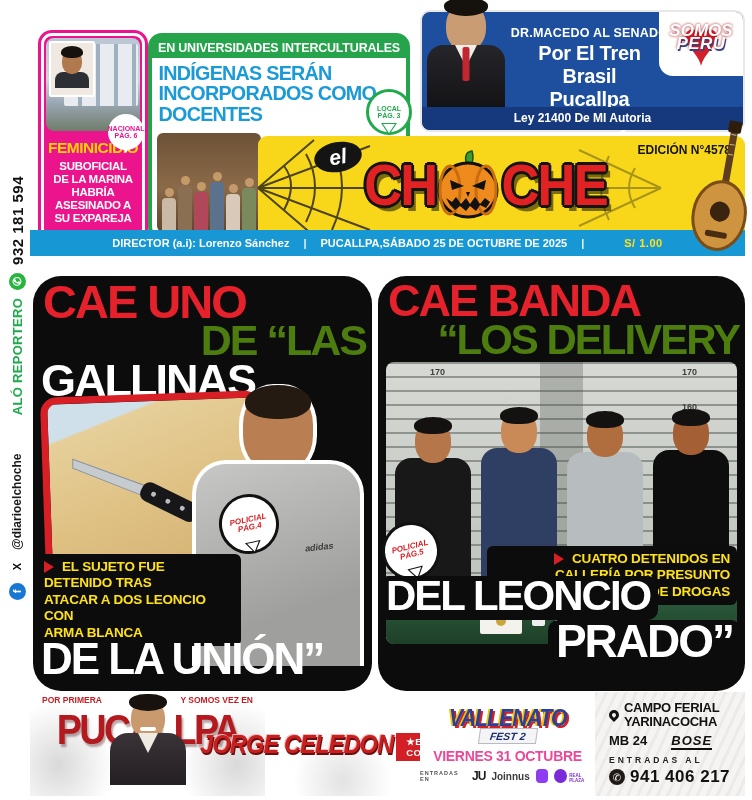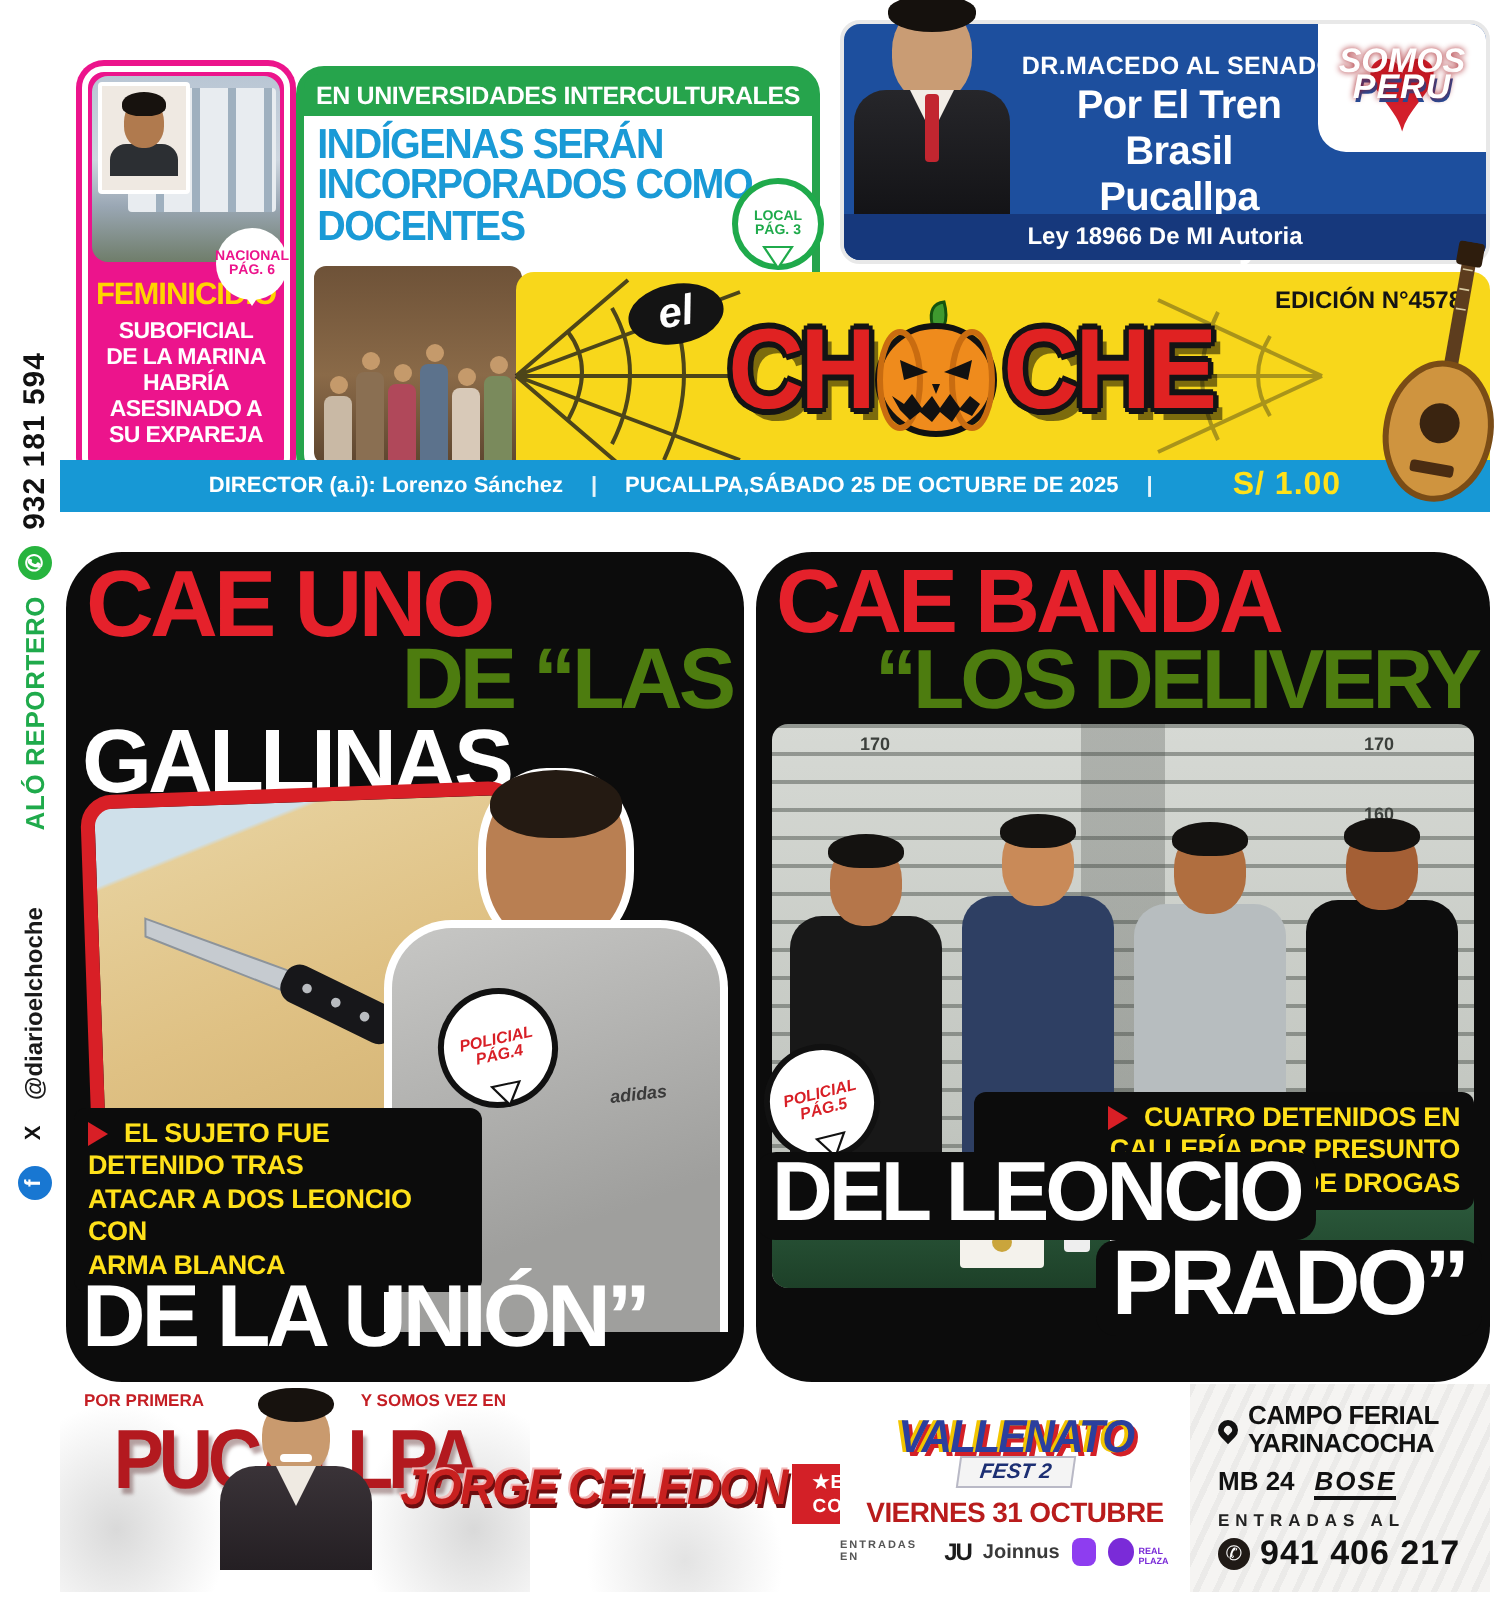--- a/index.html
+++ b/index.html
@@ -108,21 +108,21 @@
         text-shadow:3px 0 0 #141414,-3px 0 0 #141414,0 3px 0 #141414,0 -3px 0 #141414,
         2px 2px 0 #141414,-2px 2px 0 #141414,2px -2px 0 #141414,-2px -2px 0 #141414,5px 6px 0 rgba(0,0,0,.5);}
   .mast-ed{position:absolute;right:14px;top:7px;font-weight:800;font-size:12px;color:#141414;z-index:4;}
   .guitar{position:absolute;right:-8px;top:-16px;z-index:5;transform:rotate(10deg);}
 
   
   .datebar{position:absolute;left:30px;top:230px;width:715px;height:26px;background:#1798d5;
         display:flex;align-items:center;justify-content:center;gap:14px;color:#fff;}
   .db-t{font-weight:800;font-size:11px;}
   .db-sep{font-weight:800;font-size:11px;opacity:.9;}
-  .db-price{font-weight:900;font-size:16px;color:#ffe11a;margin-left:26px;letter-spacing:.5px;}
+  .db-price{font-weight:900;font-size:11px;color:#ffe11a;margin-left:26px;letter-spacing:.5px;}
 
   
   .card{position:absolute;background:#0c0c0c;border-radius:28px;overflow:hidden;}
   .card-l{left:33px;top:276px;width:339px;height:415px;}
   .card-r{left:378px;top:276px;width:367px;height:415px;}
   .hl{position:absolute;font-weight:900;line-height:.95;letter-spacing:-2px;white-space:nowrap;}
   .hl-red{color:#e5212b;}
   .hl-yel{color:#4d7c0f;}
   .hl-wht{color:#ffffff;}
 
@@ -202,36 +202,36 @@
   .ad2 .n1,.ad2 .n2{font-weight:900;font-style:italic;font-size:25px;letter-spacing:-1px;color:#c8201f;
       line-height:.92;text-shadow:1px 2px 0 #6d0d0f,-1px -1px 0 #f2b9b9;transform:scaleX(.95);}
   .ad2 .tag{margin-top:6px;background:#d32027;color:#fff;font-weight:900;font-size:9.5px;
       padding:3px 10px;letter-spacing:.5px;}
   .ad3{position:relative;width:175px;flex:0 0 auto;display:flex;flex-direction:column;align-items:center;
       justify-content:center;background:#fff;}
   .ad3 .vn{font-weight:900;font-style:italic;font-size:23px;letter-spacing:-1px;color:#2b3f9e;
       text-shadow:-2px 0 0 #f2c500,2px 2px 0 #d32027;transform:scaleX(.92);}
   .ad3 .f2{margin-top:-4px;background:#f4f4f4;border:1px solid #b9b9c6;color:#1c2f73;font-weight:900;
       font-style:italic;font-size:10.5px;padding:1px 10px;transform:skewX(-8deg);}
-  .ad3 .dt{margin-top:4px;color:#b91c1c;font-weight:900;font-size:14px;letter-spacing:-.3px;}
+  .ad3 .dt{margin-top:4px;color:#ec4899;font-weight:900;font-size:14px;letter-spacing:-.3px;}
   .ad3 .logos{margin-top:5px;display:flex;align-items:center;gap:6px;}
   .ad3 .ten{font-weight:800;font-size:5.5px;letter-spacing:1px;color:#555;}
   .ad3 .ju{font-weight:900;font-size:12px;color:#1c1c1c;letter-spacing:-1px;}
   .ad3 .jo{font-weight:700;font-size:10px;color:#3a3a3a;}
   .ad3 .sq{width:14px;height:14px;border-radius:4px;background:#8e3df0;}
   .ad3 .rp{width:14px;height:14px;border-radius:50%;background:#7a2bd8;}
   .ad3 .rpl{font-weight:700;font-size:4.5px;color:#7a2bd8;margin-left:-4px;align-self:flex-end;}
   .ad4{position:relative;flex:1;background:
       repeating-linear-gradient(115deg,rgba(190,190,190,.18) 0 3px,transparent 3px 9px),#f5f4f2;
       display:flex;flex-direction:column;justify-content:center;padding-left:14px;box-sizing:border-box;}
   .ad4 .vrow{display:flex;align-items:center;gap:5px;}
   .pinicon{width:10px;height:10px;border:3px solid #111;border-radius:50% 50% 50% 0;
       transform:rotate(-45deg);box-sizing:border-box;}
   .ad4 .vn1{font-weight:900;font-size:13px;color:#111;line-height:1.05;letter-spacing:-.3px;}
-  .ad4 .lrow{display:flex;align-items:baseline;gap:10px;margin-top:5px;}
+  .ad4 .lrow{display:flex;align-items:baseline;gap:24px;margin-top:5px;}
   .ad4 .mb{font-weight:900;font-size:13px;color:#111;}
   .ad4 .bose{font-weight:900;font-style:italic;font-size:13px;color:#111;letter-spacing:1px;
       border-bottom:2px solid #111;}
   .ad4 .ea{font-weight:800;font-size:8.5px;letter-spacing:3px;color:#222;margin-top:5px;}
   .ad4 .prow{display:flex;align-items:center;gap:5px;margin-top:2px;}
   .ad4 .pic{width:16px;height:16px;border-radius:50%;background:#201a16;color:#fff;font-size:10px;
       display:flex;align-items:center;justify-content:center;}
   .ad4 .pnum{font-weight:900;font-size:17px;color:#111;letter-spacing:.5px;}
 </style>
 </head>
@@ -320,21 +320,21 @@
     <div class="mac-heart">
       <span class="hg">♥</span>
       <span class="t1">SOMOS</span>
       <span class="t2">PERU</span>
     </div>
     <div class="mac-txt">
       <div class="mac-k">DR.MACEDO AL SENADO</div>
       <div class="mac-l1">Por El Tren Brasil</div>
       <div class="mac-l2">Pucallpa Chancay</div>
     </div>
-    <div class="mac-law">Ley 18966 De MI Autoria</div>
+    <div class="mac-law">Ley 21400 De MI Autoria</div>
   </div>
 
   <div class="mast">
     <svg class="web" style="left:-4px;top:0;" width="120" height="104" viewBox="0 0 120 104">
       <g stroke="#1a1a1a" stroke-width="2" fill="none" opacity="0.9">
         <path d="M4 52 L116 10 M4 52 L110 52 M4 52 L116 94 M4 52 L60 4 M4 52 L60 100"></path>
         <path d="M30 30 Q44 48 30 74 M52 18 Q70 50 52 86 M78 10 Q98 50 78 94"></path>
       </g>
     </svg>
     <svg class="web" style="right:80px;top:0;opacity:.35;" width="90" height="104" viewBox="0 0 90 104">

